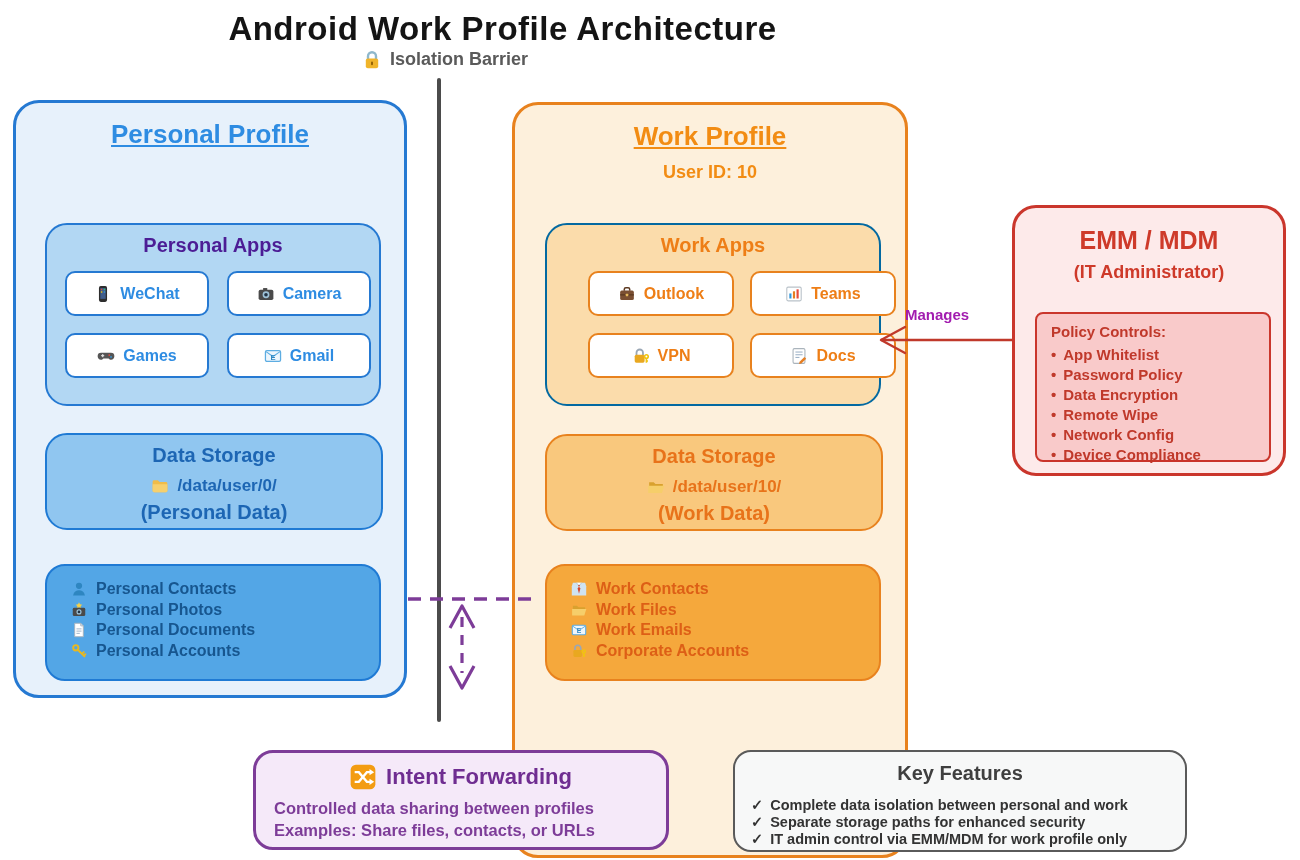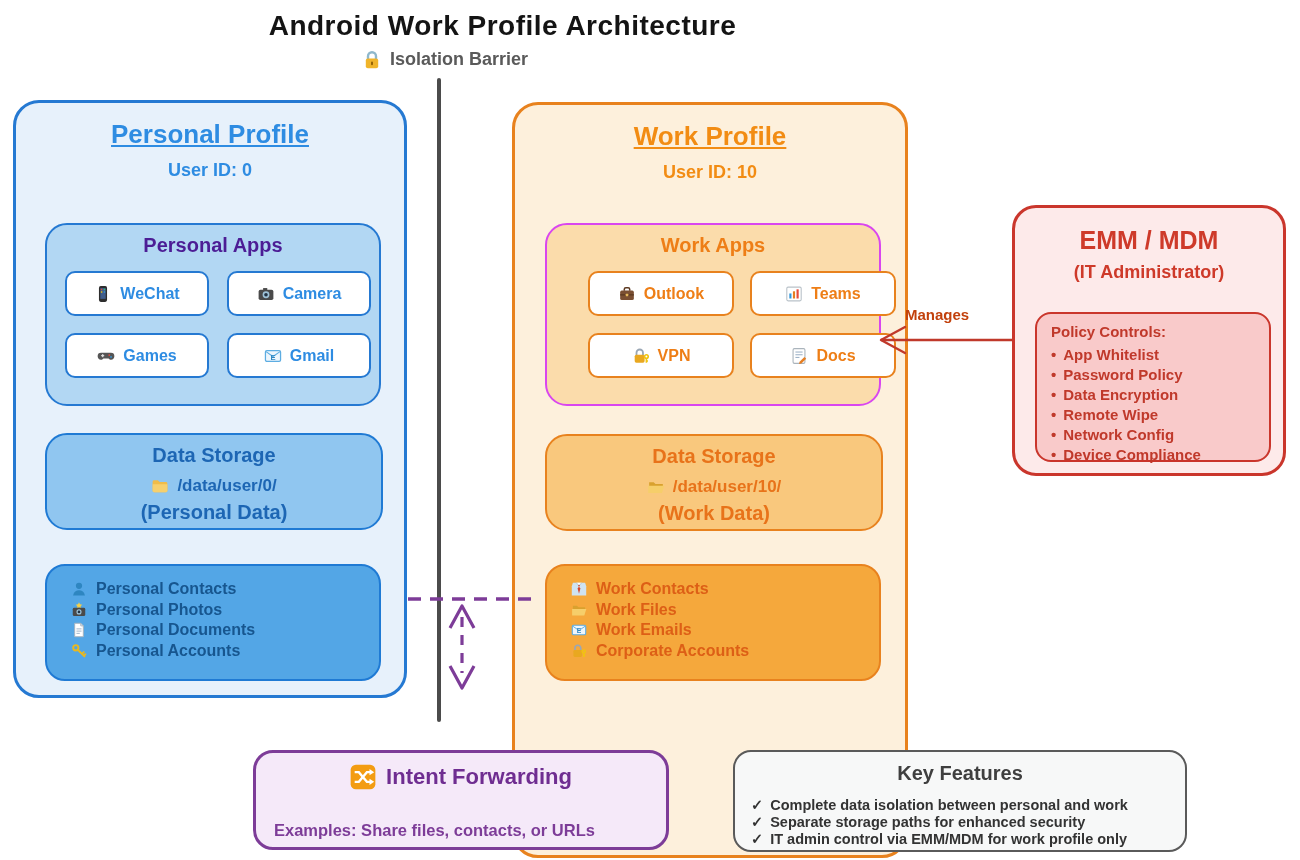--- a/index.html
+++ b/index.html
@@ -2,59 +2,59 @@
 <html><head>
 <meta charset="utf-8">
 <style>
   html,body{margin:0;padding:0;background:#fff;}
   #canvas{position:relative;width:1300px;height:860px;background:#ffffff;overflow:hidden;
           font-family:"Liberation Sans", sans-serif;}
   .abs{position:absolute;box-sizing:border-box;}
   .ctr{text-align:center;}
   .box{position:absolute;box-sizing:border-box;}
   
-  .main-title{left:0;top:10px;width:1005px;font-size:28px;font-weight:bold;color:#141414;letter-spacing:.5px;}
+  .main-title{left:0;top:10px;width:1005px;font-size:33px;font-weight:bold;color:#141414;letter-spacing:.5px;}
   .barrier-label{left:0;top:49px;width:890px;display:flex;align-items:center;justify-content:center;gap:8px;
                  font-size:18px;font-weight:bold;color:#5a5a5a;}
   .barrier-line{left:437px;top:78px;width:4px;height:644px;background:#4b4b4b;border-radius:2px;}
   
   .p-outer{left:13px;top:100px;width:394px;height:598px;background:#e7f1fb;border:3px solid #2579d2;border-radius:26px;}
   .w-outer{left:512px;top:102px;width:396px;height:756px;background:#fdf0dc;border:3px solid #e8821e;border-radius:26px;}
   .profile-title{left:0;top:16px;width:100%;font-size:26px;font-weight:bold;text-decoration:underline;}
   .profile-userid{left:0;top:57px;width:100%;font-size:18px;font-weight:bold;}
   .blue-t{color:#2e8ce2;} .blue-s{color:#4c1d95;} .blue-d{color:#1d66b4;} .blue-i{color:#17568f;}
   .org-t{color:#f28c13;} .org-s{color:#ee7e16;} .org-d{color:#e8731a;} .org-i{color:#dd5f16;}
   
   .apps-box{width:336px;height:183px;border-radius:22px;}
   .p-apps{left:29px;top:120px;background:#b2d7f3;border:2px solid #2579d2;}
-  .w-apps{left:30px;top:118px;background:#fbdcab;border:2px solid #d946ef;}
+  .w-apps{left:30px;top:118px;background:#fbdcab;border:2px solid #0369a1;}
   .sect-title{left:0;top:9px;width:100%;font-size:20px;font-weight:bold;}
   .app-card{position:absolute;width:140px;height:41px;background:#ffffff;border-radius:10px;
             display:flex;align-items:center;justify-content:center;gap:8px;}
   .p-card{border:2px solid #2579d2;} .w-card{border:2px solid #e8821e;margin-left:24px;}
   .app-label{font-size:16px;font-weight:bold;}
   .stor-box{width:338px;height:97px;border-radius:22px;}
   .p-stor{left:29px;top:330px;background:#90c6f0;border:2.5px solid #1f7ad4;}
   .w-stor{left:30px;top:329px;background:#f9c87d;border:2.5px solid #e8821e;}
   .stor-path{left:0;top:41px;width:100%;display:flex;align-items:center;justify-content:center;gap:8px;
              font-size:17px;font-weight:bold;}
   .stor-note{left:0;top:66px;width:100%;font-size:20px;font-weight:bold;}
   .items-box{width:336px;height:117px;border-radius:20px;padding:13px 0 0 24px;}
   .p-items{left:29px;top:461px;background:#53a6e6;border:2.5px solid #1f7ad4;}
   .w-items{left:30px;top:459px;background:#f5a83c;border:2.5px solid #e8821e;}
   .item-row{display:flex;align-items:center;gap:9px;height:20.5px;font-size:16px;font-weight:bold;}
   
   .emm-box{left:1012px;top:205px;width:274px;height:271px;background:#fdeaea;border:3px solid #ca362c;border-radius:24px;}
   .emm-title{left:0;top:18px;width:100%;font-size:25px;font-weight:bold;color:#ce3a2a;}
   .emm-sub{left:0;top:54px;width:100%;font-size:18px;font-weight:bold;color:#ce3a2a;}
   .policy-box{left:20px;top:104px;width:236px;height:150px;background:#f9caca;border:2px solid #ca362c;
-              border-radius:16px;padding:9px 0 0 14px;}
+              border-radius:8px;padding:9px 0 0 14px;}
   .policy-head{font-size:15px;font-weight:bold;color:#c0392b;height:21px;}
   .policy-row{display:flex;align-items:center;gap:7px;height:20px;font-size:15px;font-weight:bold;color:#c0392b;}
-  .manages-label{left:905px;top:306px;font-size:15px;font-weight:bold;color:#c2410c;}
+  .manages-label{left:905px;top:306px;font-size:15px;font-weight:bold;color:#a21caf;}
   
   .intent-box{left:253px;top:750px;width:416px;height:100px;background:#f5e9f9;border:3px solid #7d3c98;border-radius:20px;}
   .intent-head{left:0;top:11px;width:100%;display:flex;align-items:center;justify-content:center;gap:10px;
                font-size:22px;font-weight:bold;color:#6f2d91;}
   .intent-line{left:18px;font-size:16.5px;font-weight:bold;color:#7d3c98;}
   .key-box{left:733px;top:750px;width:454px;height:102px;background:#f7f8f8;border:2.5px solid #5a5a5a;border-radius:18px;}
   .key-title{left:0;top:10px;width:100%;font-size:20px;font-weight:bold;color:#3f3f3f;}
   .key-row{display:flex;align-items:center;gap:7px;height:17px;font-size:14.5px;font-weight:bold;color:#333;}
   .key-list{left:16px;top:44px;}
   .ic18{width:18px;height:18px;flex:0 0 auto;} .ic16{width:16px;height:16px;flex:0 0 auto;}
@@ -73,21 +73,20 @@
       <path d="M6 10V6.3a4 4 0 0 1 8 0V10" fill="none" stroke="#8fb8cc" stroke-width="2.4"></path>
       <rect x="3.8" y="8.6" width="12.4" height="9.6" rx="2" fill="#f0b429"></rect>
       <rect x="9.1" y="11.6" width="1.8" height="3.6" rx="0.9" fill="#8a5a00"></rect>
     </svg>
     <span>Isolation Barrier</span>
   </div>
   <div class="abs barrier-line"></div>
 
   <div class="box p-outer">
     <div class="abs ctr profile-title blue-t">Personal Profile</div>
-    <div class="abs ctr profile-userid blue-t">User ID: 0</div>
 
     <div class="box apps-box p-apps">
       <div class="abs ctr sect-title blue-s">Personal Apps</div>
 
       <div class="app-card p-card" style="left:18px;top:46px;">
         <svg class="ic18" viewBox="0 0 20 20">
           <rect x="5.5" y="1.2" width="9" height="17.6" rx="2" fill="#2d2d2d"></rect>
           <rect x="7" y="3.4" width="6" height="12" fill="#3f5d8c"></rect>
           <rect x="7.6" y="4.2" width="1.6" height="1.6" fill="#e74c3c"></rect>
             <rect x="10.8" y="4.2" width="1.6" height="1.6" fill="#2ecc71"></rect>
@@ -326,20 +325,21 @@
     <div class="abs intent-head">
       <svg class="ic26" viewBox="0 0 20 20">
         <rect x="0.5" y="0.5" width="19" height="19" rx="4" fill="#f39c12"></rect>
         <path d="M3.6 6.3h3.2l6.2 7.4h2.6" fill="none" stroke="#fff" stroke-width="1.8"></path>
         <path d="M3.6 13.7h3.2l6.2-7.4h2.6" fill="none" stroke="#fff" stroke-width="1.8"></path>
         <path d="M15 3.9l3.6 2.4L15 8.7z" fill="#fff"></path>
         <path d="M15 11.3l3.6 2.4L15 16.1z" fill="#fff"></path>
       </svg>
       <span>Intent Forwarding</span>
     </div>
+    <div class="abs intent-line" style="top:46px;">Controlled data sharing between profiles</div>
     <div class="abs intent-line" style="top:68px;">Examples: Share files, contacts, or URLs</div>
   </div>
 
   <div class="box key-box">
     <div class="abs ctr key-title">Key Features</div>
     <div class="abs key-list">
       <div class="key-row">
         <span>✓</span>
         <span>Complete data isolation between personal and work</span>
       </div>

